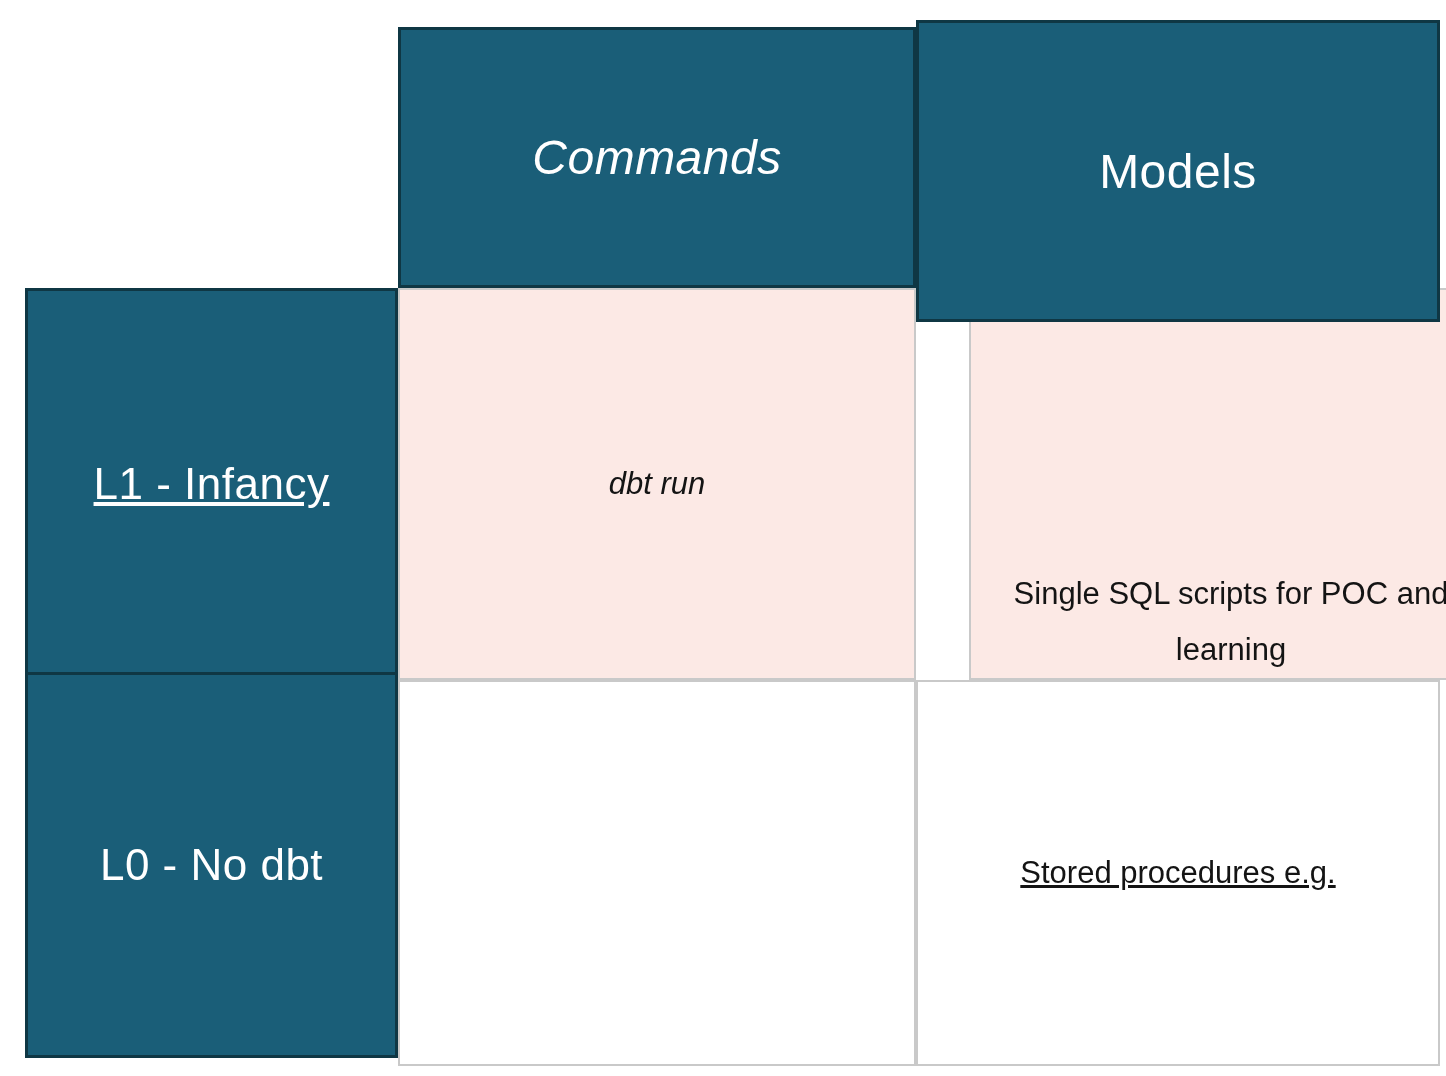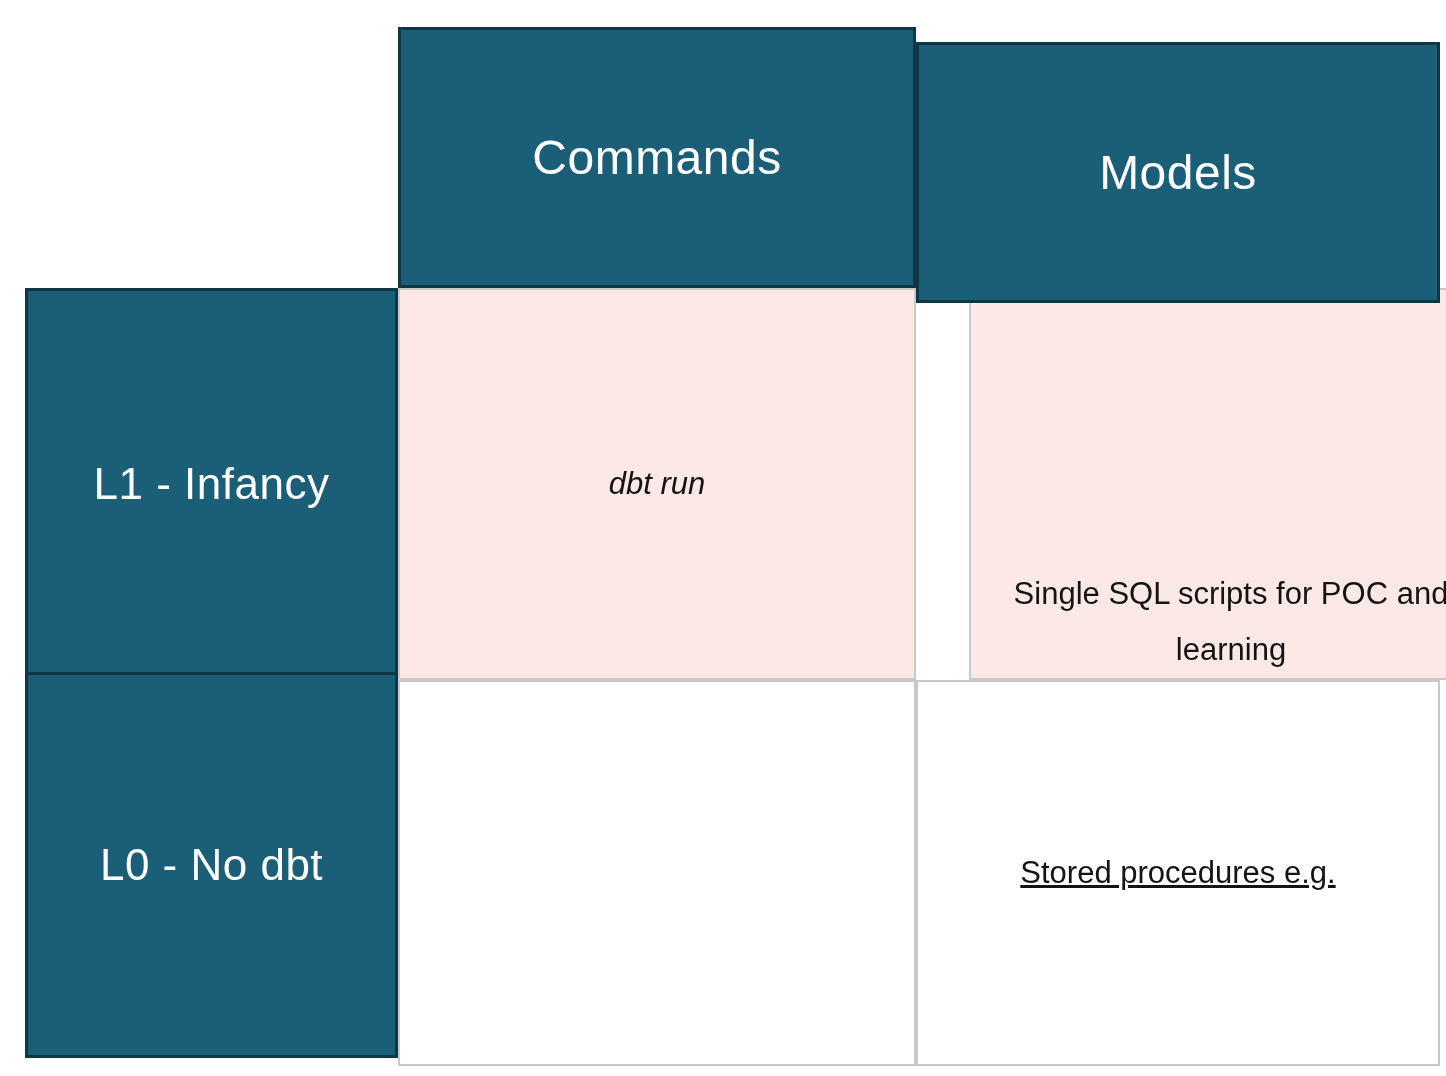--- a/index.html
+++ b/index.html
@@ -48,23 +48,23 @@
   .col-header-text { font-size: 48px; font-weight: 400; letter-spacing: 0.5px; }
   .row-header-text { font-size: 44px; font-weight: 400; letter-spacing: 0.5px; }
   .body-text {
     font-size: 31px;
     line-height: 1.8;
     color: var(--text-dark);
     max-width: 440px;
   }
 
   
-  .c-commands-header { left: 398px; top: 27px;  width: 518px; height: 261px; }
-  .c-models-header   { left: 916px; top: 42px;  width: 524px; height: 261px; }
-  .c-l1-header       { left: 25px;  top: 288px; width: 373px; height: 392px; }
+  .c-commands-header { left: 398px; top: 27px;  width: 518px; height: 261px; font-style: italic; }
+  .c-models-header   { left: 916px; top: 20px;  width: 524px; height: 302px; }
+  .c-l1-header       { left: 25px;  top: 288px; width: 373px; height: 392px; text-decoration: underline; }
   .c-l0-header       { left: 25px;  top: 672px; width: 373px; height: 386px; }
   .c-l1-commands     { left: 398px; top: 288px; width: 518px; height: 392px; font-style: italic; }
   .c-l1-models       { left: 969px; top: 288px; width: 524px; height: 392px; align-items: flex-end; }
   .c-l0-commands     { left: 398px; top: 680px; width: 518px; height: 386px; }
   .c-l0-models       { left: 916px; top: 680px; width: 524px; height: 386px; text-decoration: underline; }
 </style>
 </head>
 <body>
 
 <div class="canvas">

